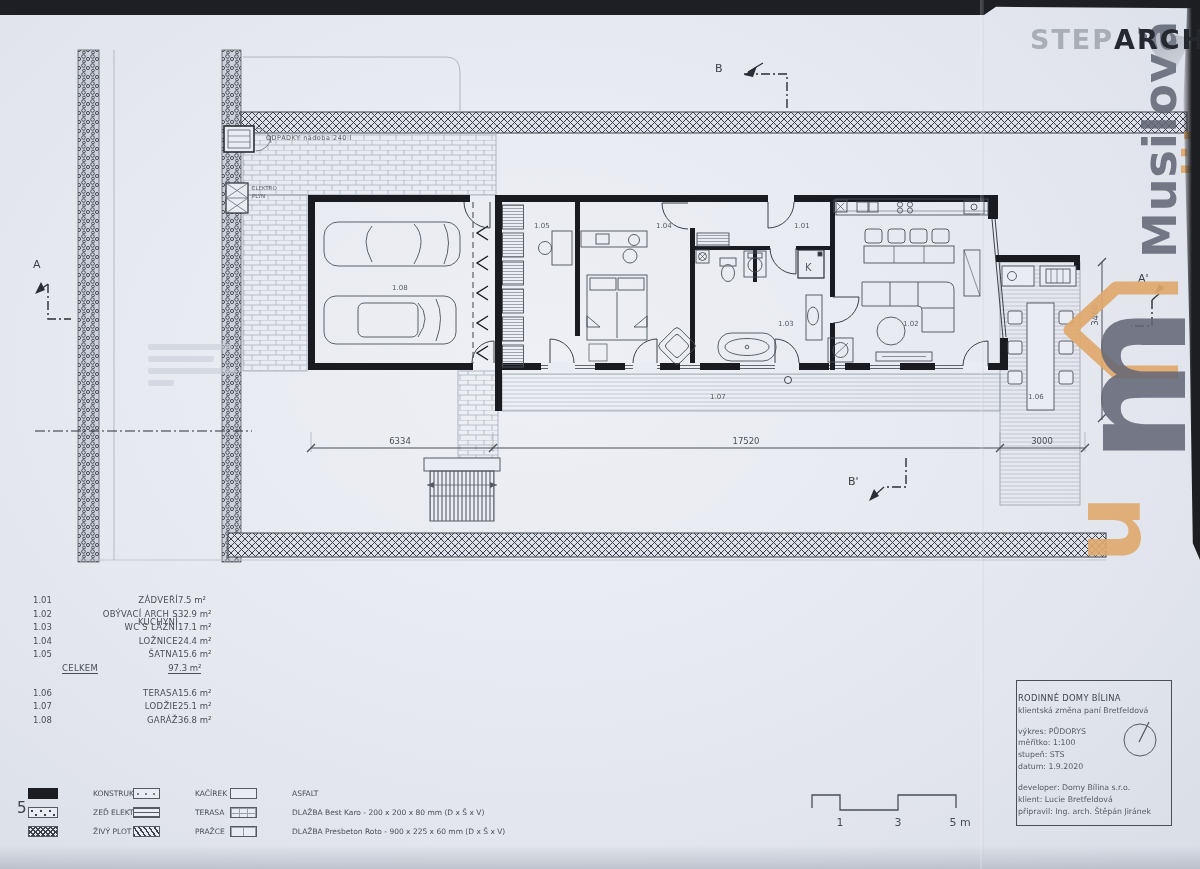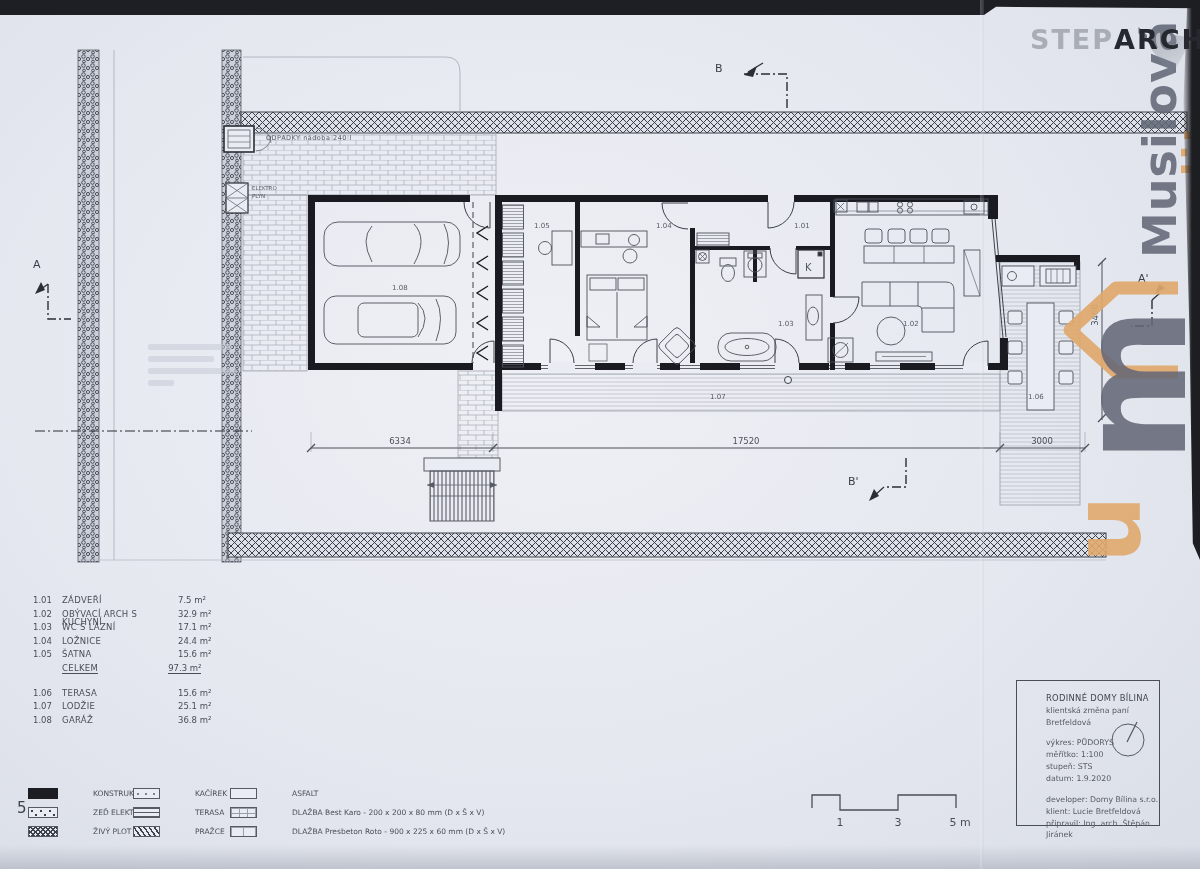--- a/index.html
+++ b/index.html
@@ -34,21 +34,21 @@
   .wm{position:absolute;pointer-events:none;white-space:nowrap;font-weight:700;
     transform:rotate(-90deg);transform-origin:0 0;}
   .wm-name{left:1133px;top:258px;font-size:46px;letter-spacing:1px;color:rgba(98,103,118,.88);}
   .wm-suffix{left:1174px;top:262px;font-size:43px;letter-spacing:2px;color:rgba(224,168,108,.92);}
   .wm-logo{position:absolute;left:1060px;top:268px;pointer-events:none;}
 
   
   .room-legend{position:absolute;left:33px;top:596px;font-size:8.5px;line-height:1;}
   .rl-row{display:flex;height:13.6px;align-items:baseline;}
   .rl-code{width:29px;}
-  .rl-name{width:116px;letter-spacing:.3px;}
+  .rl-name{width:116px;letter-spacing:.3px;text-align:right;}
   .rl-area{}
   .rl-gap{margin-top:11px;}
   .u{border-bottom:1px solid #4a4e58;padding-bottom:1px;}
   .rl-name.u{width:auto;margin-right:70px;}
 
   
   .mat-col{position:absolute;top:784px;font-size:7.5px;}
   .mat-col .mrow{display:flex;align-items:center;height:19px;white-space:nowrap;gap:28px;}
   .sw{display:inline-block;width:30px;height:11px;border:1px solid #565a63;box-sizing:border-box;
     background:#e9ecf2;margin-right:7px;flex:0 0 auto;}
@@ -62,22 +62,22 @@
   .sw-hlines{background-image:repeating-linear-gradient(180deg,#555a64 0 1px,transparent 1px 4px);}
   .sw-diag{background-image:repeating-linear-gradient(55deg,#3c4049 0 1.5px,transparent 1.5px 4.2px);}
   .sw-brick1{background-image:linear-gradient(#9aa0ab 1px,transparent 1px),linear-gradient(90deg,#9aa0ab 1px,transparent 1px);background-size:8px 5px;}
   .sw-brick2{background-image:linear-gradient(#9aa0ab 1px,transparent 1px),linear-gradient(90deg,#9aa0ab 1px,transparent 1px);background-size:12px 9px;}
   .page-num{position:absolute;left:17px;top:799px;font-size:15px;color:#3f434d;}
 
   
   .scale-bar{position:absolute;left:808px;top:788px;}
 
   
-  .title-block{position:absolute;left:1016px;top:680px;width:144px;height:146px;box-sizing:border-box;
-    border:1.5px solid #4a4e58;padding:11px 0 0 29px;font-size:7.8px;line-height:1.52;color:#565a63;}
+  .title-block{position:absolute;left:1016px;top:680px;width:156px;height:146px;box-sizing:border-box;
+    border:1.5px solid #4a4e58;padding:11px 0 0 1px;font-size:7.8px;line-height:1.52;color:#565a63;}
   .tb-title{font-size:8.4px;color:#41454f;letter-spacing:.3px;}
   .tb-gap{height:9px;}
   .tb-north{position:absolute;right:9px;top:36px;}
 </style>
 </head>
 <body>
 
 <div class="page">
 
   <svg class="plan-svg" width="1200" height="869" viewBox="0 0 1200 869">

